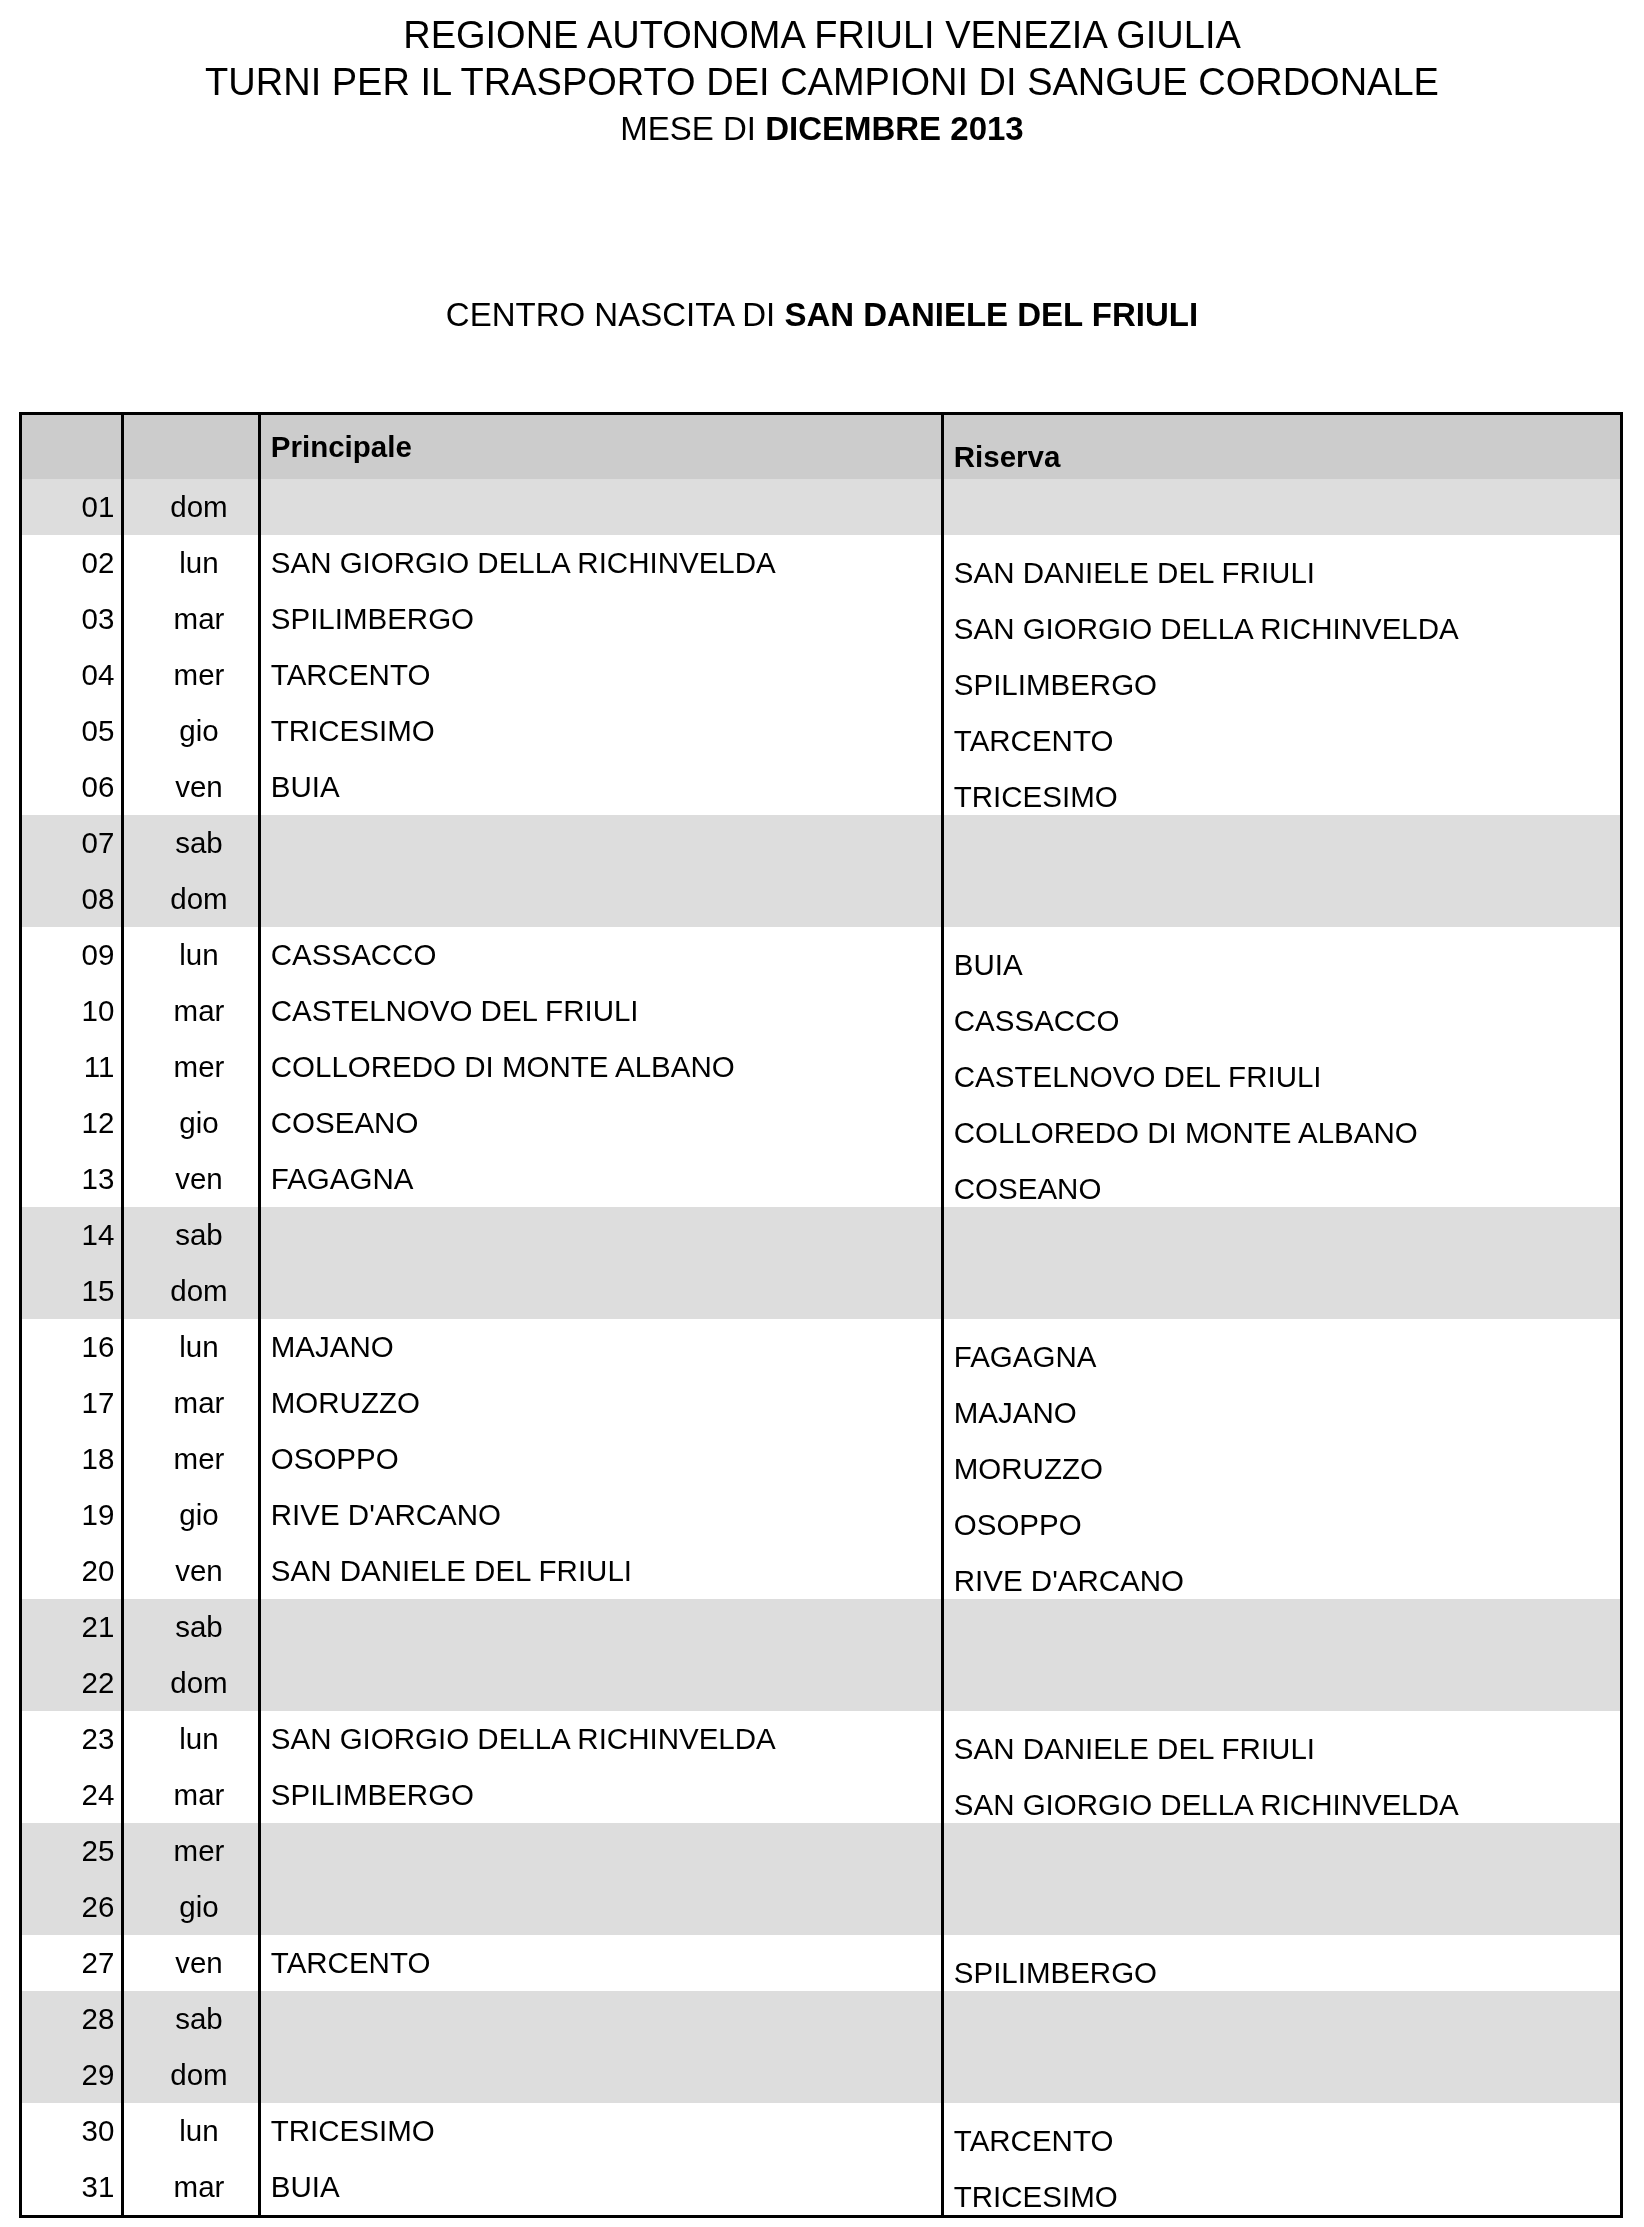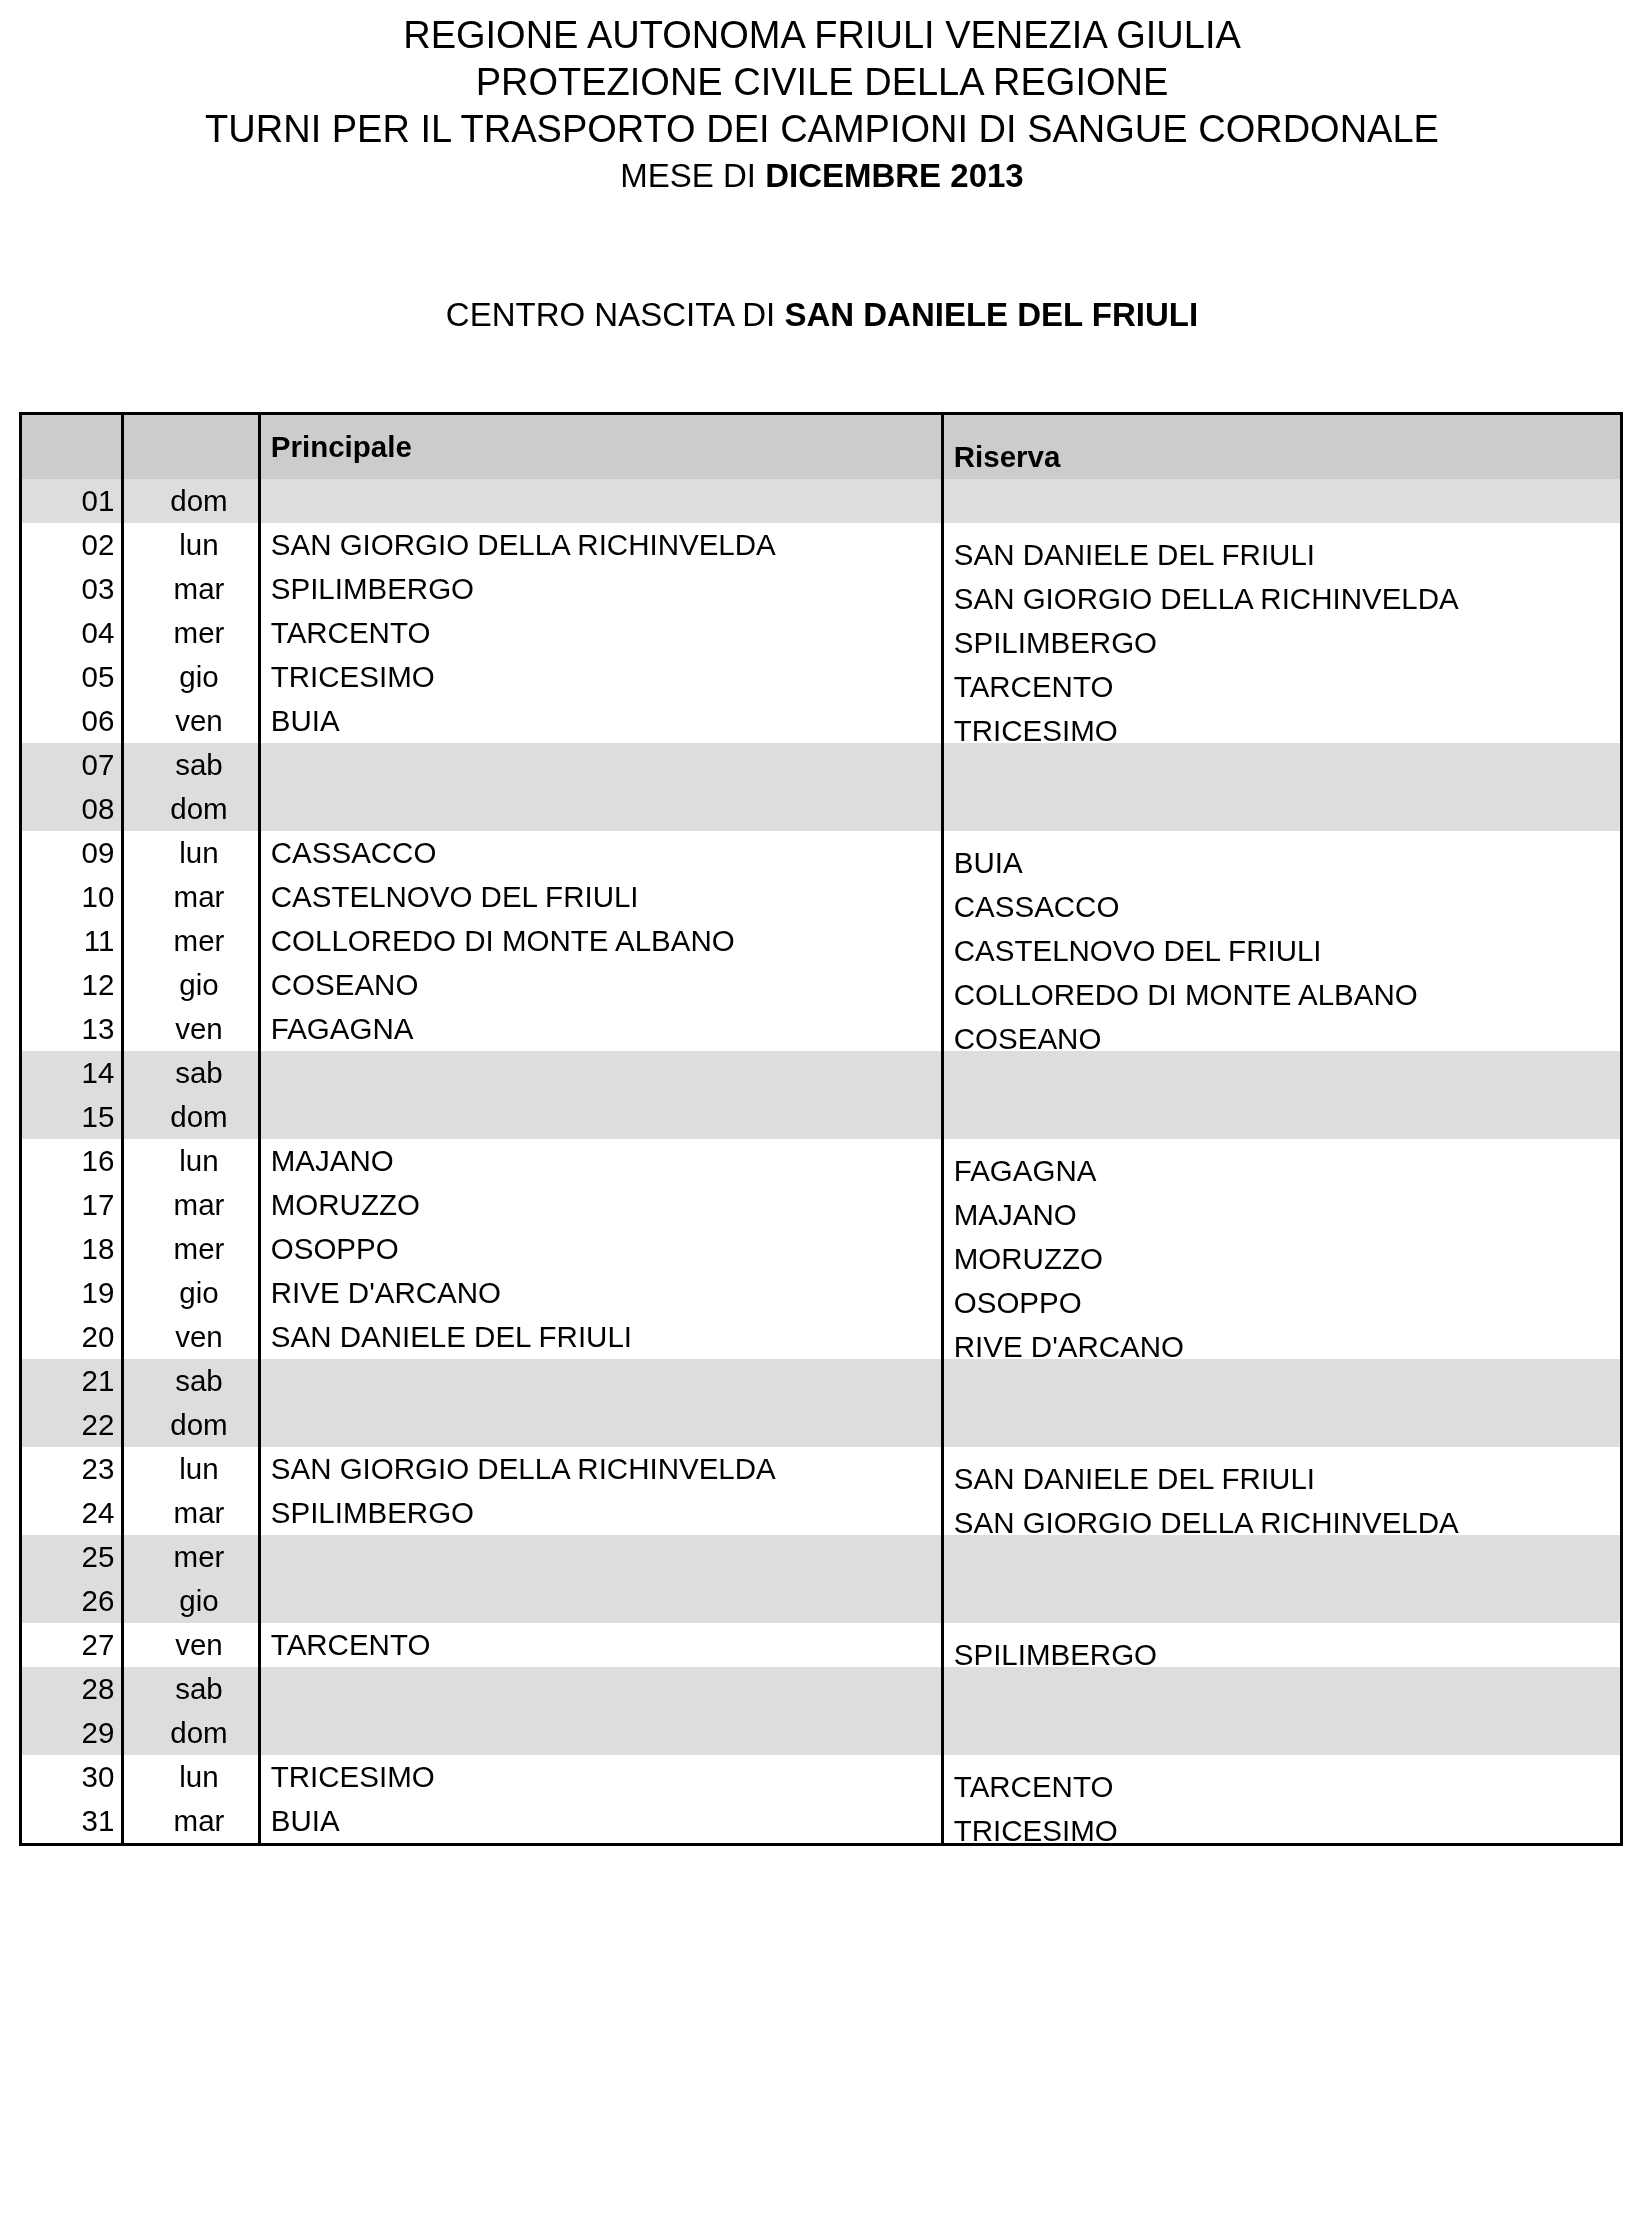--- a/index.html
+++ b/index.html
@@ -3,36 +3,35 @@
 <meta charset="utf-8">
 <style>
   html, body { margin: 0; padding: 0; background: #ffffff; }
   body { width: 1644px; height: 2227px; position: relative; font-family: "Liberation Sans", sans-serif; color: #000; overflow: hidden; }
   .titles { position: absolute; left: 0; top: 11.5px; width: 1644px; text-align: center; }
   .tline { font-size: 38px; line-height: 47px; white-space: nowrap; }
   .tline.small { font-size: 33px; line-height: 46px; }
   .center-line { position: absolute; left: 0; top: 292px; width: 1644px; text-align: center; font-size: 33px; line-height: 46px; white-space: nowrap; }
   b { font-weight: bold; }
   .table { position: absolute; left: 19px; top: 412px; width: 1604px; border: 3.3px solid #000; box-sizing: border-box; }
-  .row { display: flex; height: 44px; background: #ffffff; }
+  .row { display: flex; height: 56px; background: #ffffff; }
   .row.header { height: 64px; background: #cccccc; }
   .row.gray { background: #dddddd; }
   .cell { box-sizing: border-box; display: flex; align-items: center; font-size: 29.5px; white-space: nowrap; overflow: hidden; }
   .c-day { width: 102px; justify-content: flex-end; padding-right: 6.6px; border-right: 3.3px solid #000; }
   .c-wd { width: 137px; justify-content: center; border-right: 3.3px solid #000; padding-left: 16px; }
   .c-main { width: 683px; padding-left: 9.8px; border-right: 3.3px solid #000; }
   .c-res { flex: 1; padding-left: 9.8px; margin-top: 20px; }
   .header .cell { font-weight: bold; font-size: 29.5px; }
 </style>
 </head>
 <body>
 
 <div class="titles">
   <div class="tline">REGIONE AUTONOMA FRIULI VENEZIA GIULIA</div>
-  <div class="tline">PROTEZIONE CIVILE DELLA REGIONE</div>
   <div class="tline">TURNI PER IL TRASPORTO DEI CAMPIONI DI SANGUE CORDONALE</div>
   <div class="tline small"><span>MESE DI </span><b>DICEMBRE 2013</b></div>
 </div>
 
 <div class="center-line"><span>CENTRO NASCITA DI </span><b>SAN DANIELE DEL FRIULI</b></div>
 
 <div class="table" id="shift-table">
   <div class="row header">
     <div class="cell c-day"></div>
     <div class="cell c-wd"></div>

